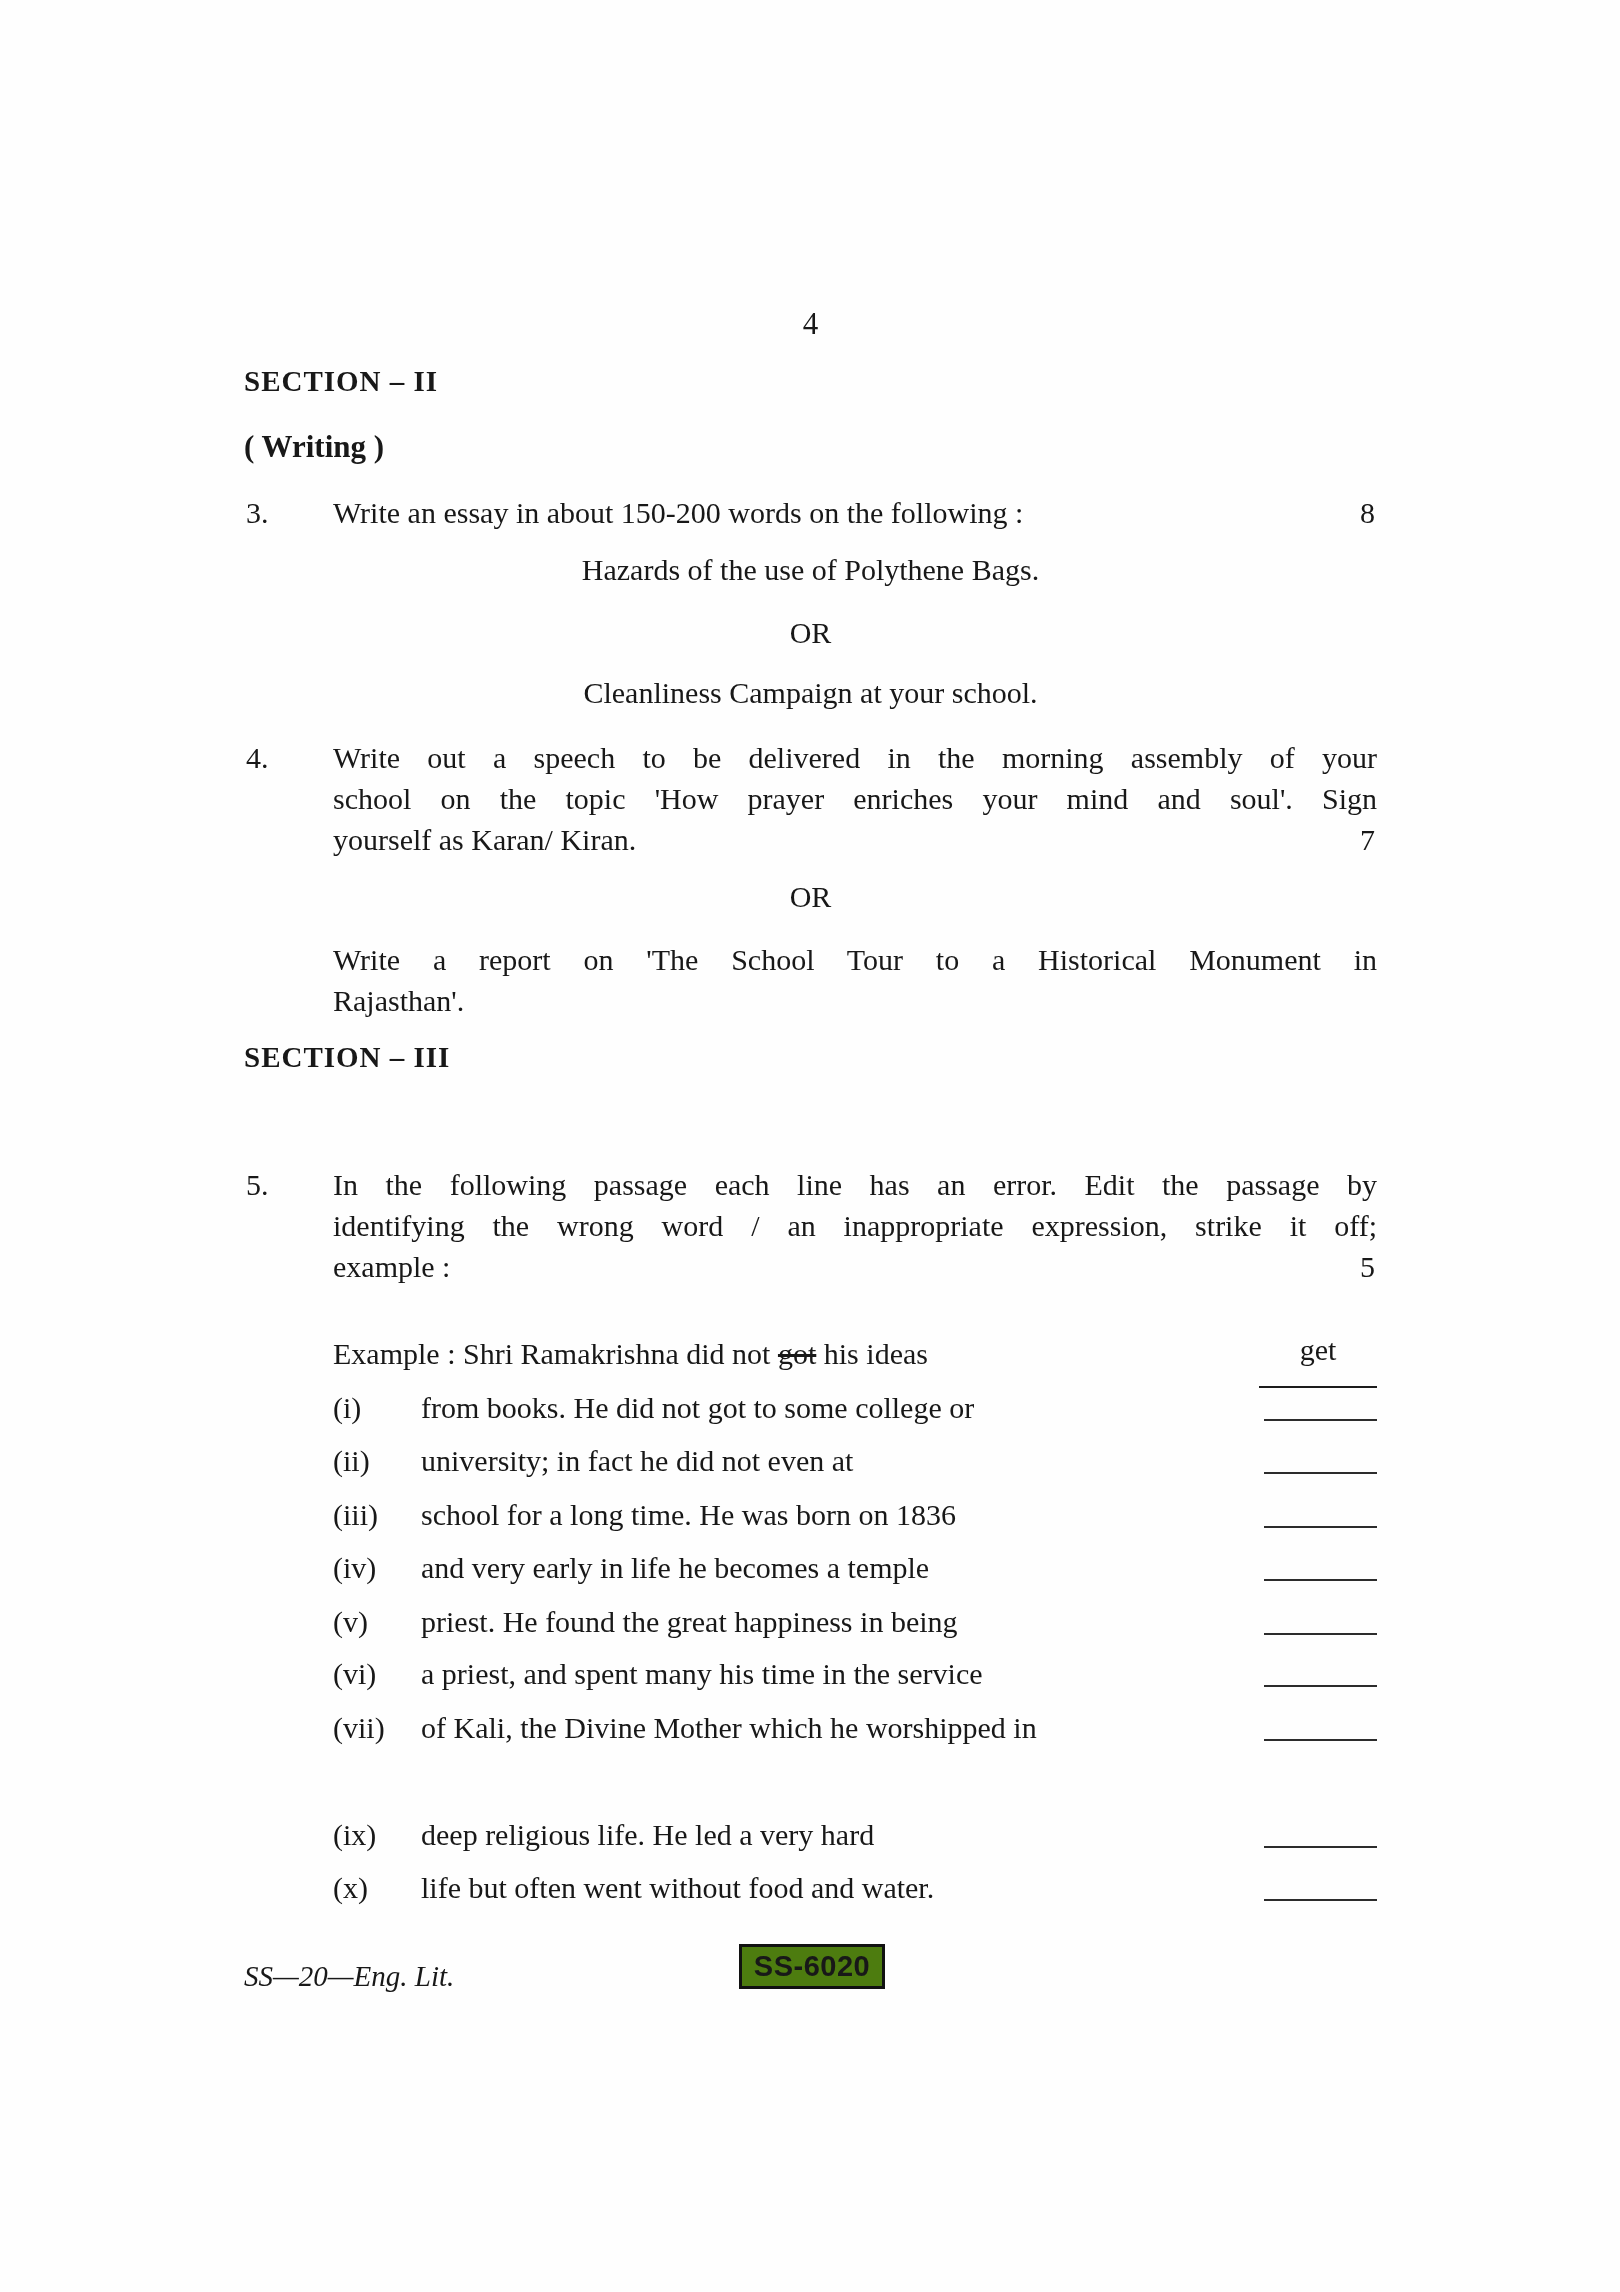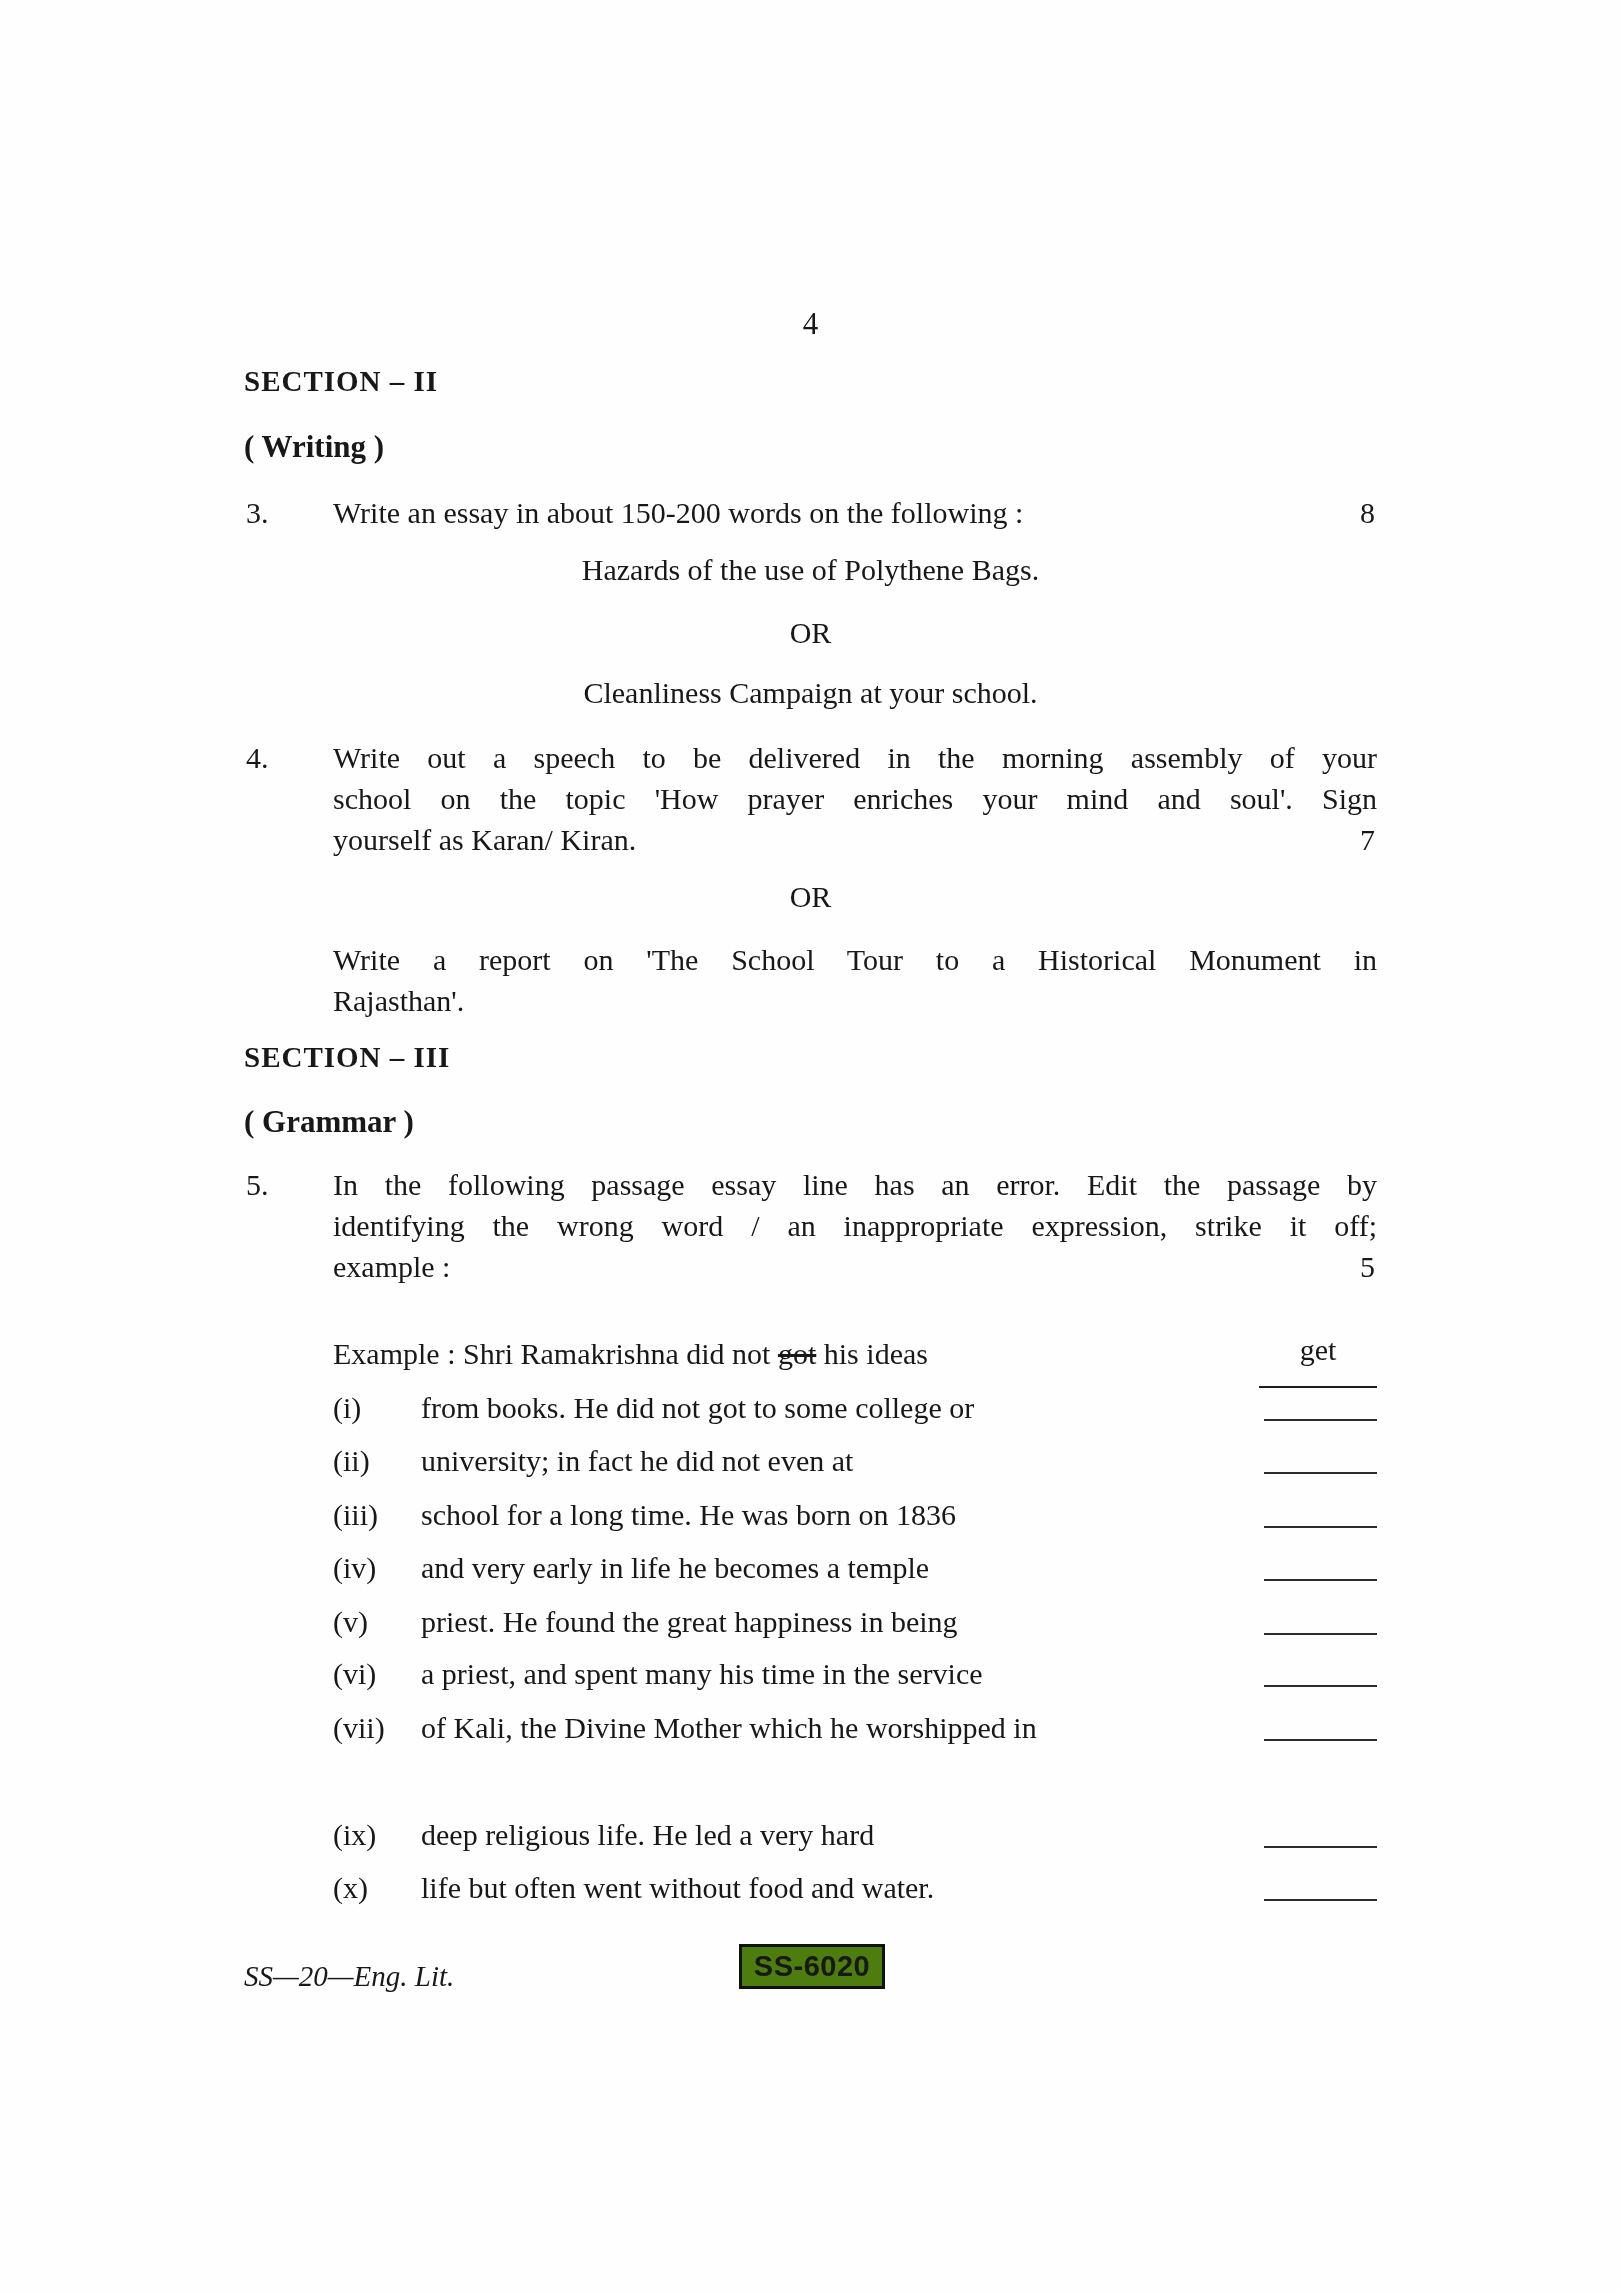--- a/index.html
+++ b/index.html
@@ -97,26 +97,25 @@
   <div class="centerline" style="top:880px">OR</div>
 
   <div class="qrow" style="top:939px">
     <div class="qtext">
       <div class="jline">Write a report on 'The School Tour to a Historical Monument in</div>
       <div class="lline">Rajasthan'.</div>
     </div>
   </div>
 
   <div class="heading" style="top:1041px">SECTION – III</div>
-  <div class="subheading" style="top:1104px">( Grammar )</div>
 
   <div class="qrow" style="top:1164px">
     <span class="qnum">5.</span>
     <div class="qtext">
-      <div class="jline">In the following passage essay line has an error. Edit the passage by</div>
+      <div class="jline">In the following passage each line has an error. Edit the passage by</div>
       <div class="jline">identifying the wrong word / an inappropriate expression, strike it off;</div>
       <div class="lline">example :</div>
     </div>
     <span class="marks marks-bottom">5</span>
   </div>
 
   <div class="qrow example" style="top:1333px">
     <div class="qtext">
       <span>Example : Shri Ramakrishna did not </span><span class="struck">got</span><span> his ideas</span>
     </div>

